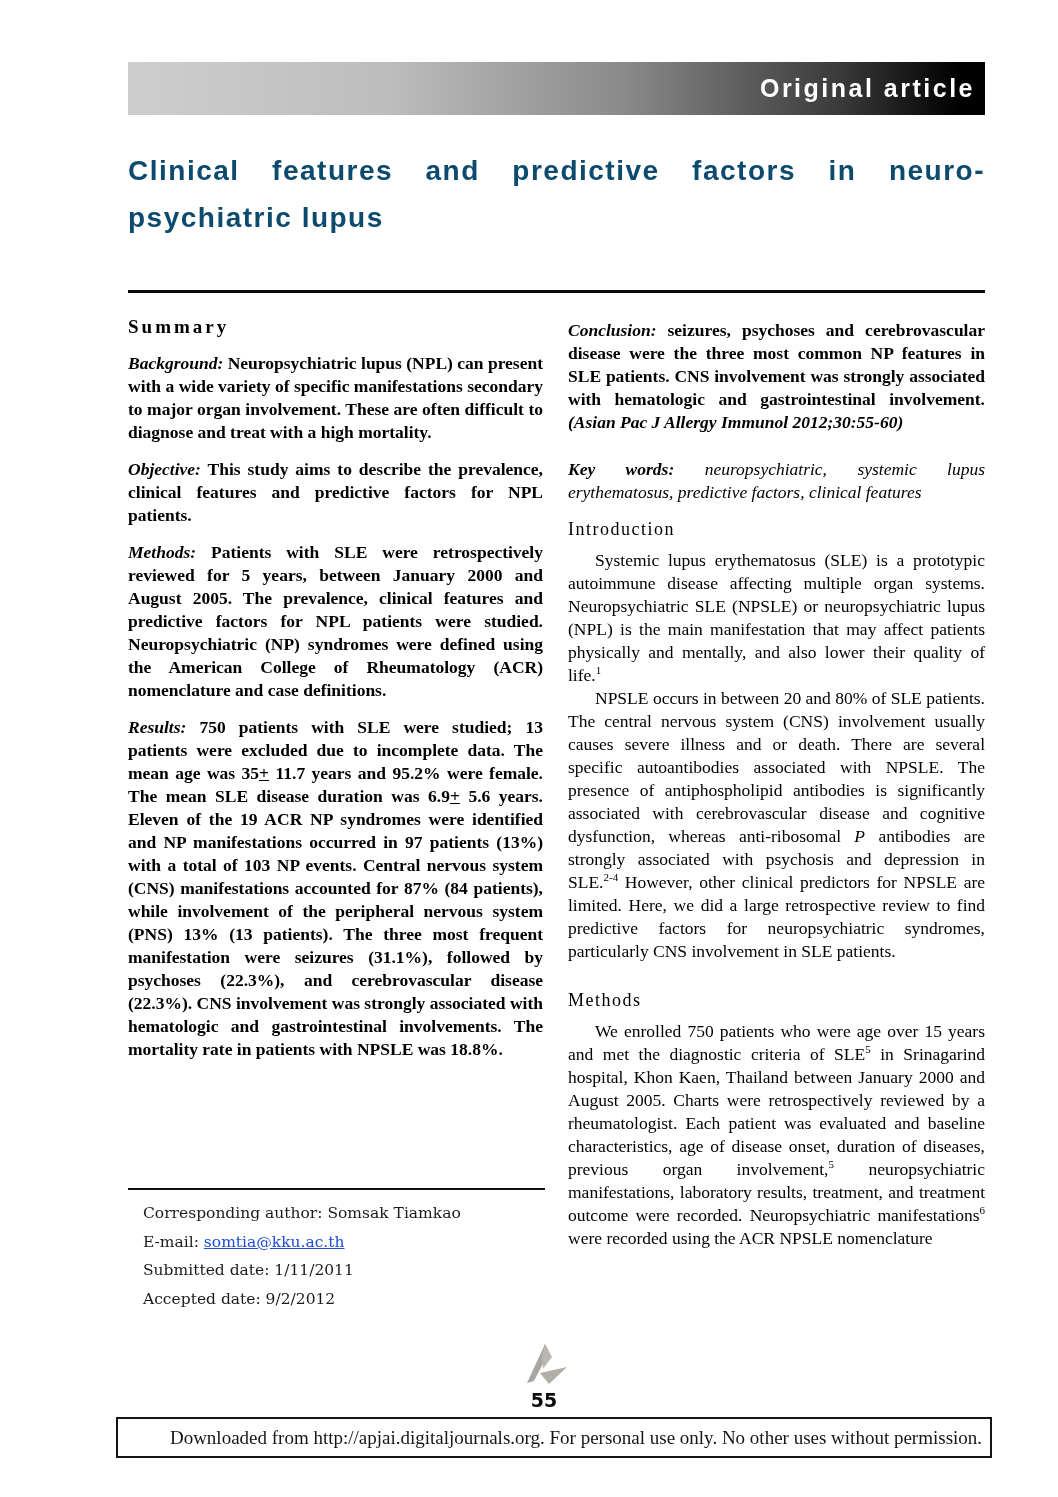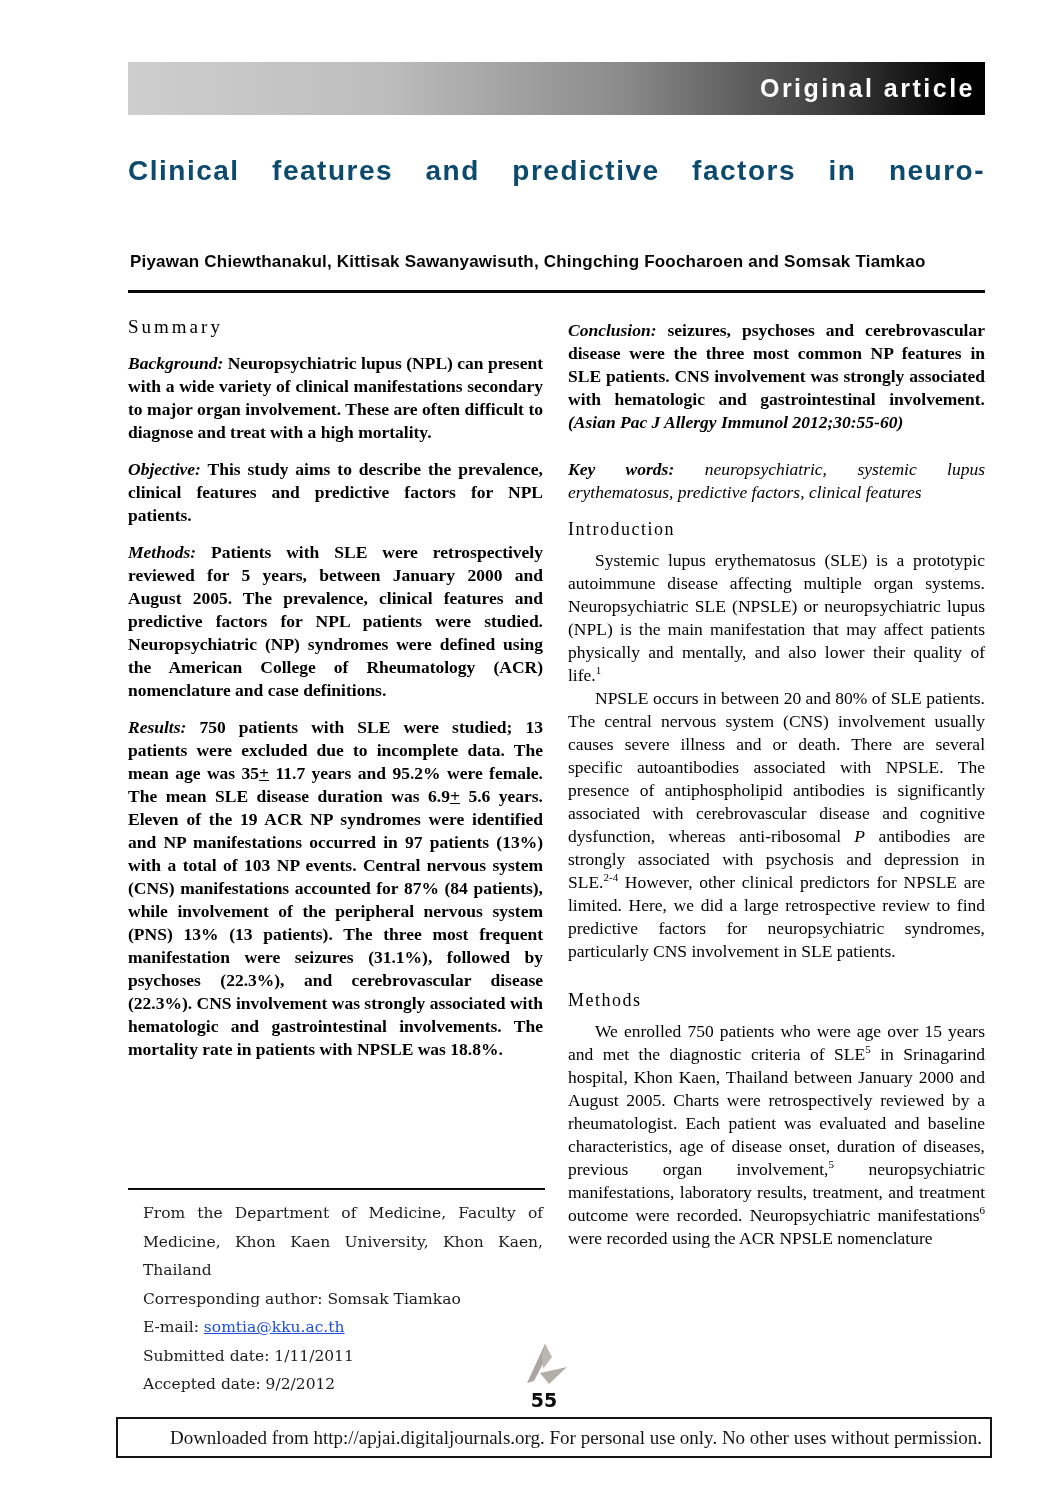--- a/index.html
+++ b/index.html
@@ -32,21 +32,21 @@
     font-family:"Liberation Sans", sans-serif; font-weight:bold;
     font-size:17px; letter-spacing:0.2px; color:#070707;
   }
   .rule-main { position:absolute; left:128px; top:290px; width:857px; height:3px; background:#0a0a0a; }
 
   
   .col { position:absolute; top:315px; font-size:17.5px; line-height:23px; text-align:justify; }
   .col-left  { left:128px; width:415px; }
   .col-right { left:568px; width:417px; }
 
-  .h-summary { font-size:19px; letter-spacing:3px; margin:0 0 14px; font-weight:normal; }
+  .h-summary { font-size:19px; letter-spacing:3px; margin:0 0 14px; font-weight:bold; }
   .h-sec     { font-size:18px; letter-spacing:1.5px; margin:0 0 8px; font-weight:normal; }
   .h-methods { margin-top:26px; }
 
   .sum-p { font-weight:bold; margin:0 0 14px; }
   .lead  { font-style:italic; }
   .underplus { text-decoration:underline; }
 
   .conclusion-p { font-weight:bold; margin:4px 0 24px; }
   .citation { font-style:italic; }
   .keywords-p { margin:0 0 14px; font-weight:bold; }
@@ -86,30 +86,30 @@
 <body>
 
 <div class="page">
 
   <div class="banner">
     <span class="banner-label">Original article</span>
   </div>
 
   <div class="title">
     <div class="title-l1">Clinical features and predictive factors in neuro-</div>
+    <div class="title-l2">psychiatric lupus</div>
   </div>
 
-  <div class="authors">Piyawan Chiewthanakul, Kittisak Sawanyawisuth, Chingching Foocharoen and Somsak Tiamkao</div>
 
   <div class="rule-main"></div>
 
   <div class="col col-left">
     <h2 class="h-summary">Summary</h2>
 
-    <p class="sum-p"><span class="lead">Background:</span><span> Neuropsychiatric lupus (NPL) can present with a wide variety of clinical manifestations secondary to major organ involvement. These are often difficult to diagnose and treat with a high mortality.</span></p>
+    <p class="sum-p"><span class="lead">Background:</span><span> Neuropsychiatric lupus (NPL) can present with a wide variety of specific manifestations secondary to major organ involvement. These are often difficult to diagnose and treat with a high mortality.</span></p>
 
     <p class="sum-p"><span class="lead">Objective:</span><span> This study aims to describe the prevalence, clinical features and predictive factors for NPL patients.</span></p>
 
     <p class="sum-p"><span class="lead">Methods:</span><span> Patients with SLE were retrospectively reviewed for 5 years, between January 2000 and August 2005. The prevalence, clinical features and predictive factors for NPL patients were studied. Neuropsychiatric (NP) syndromes were defined using the American College of Rheumatology (ACR) nomenclature and case definitions.</span></p>
 
     <p class="sum-p"><span class="lead">Results:</span><span> 750 patients with SLE were studied; 13 patients were excluded due to incomplete data. The mean age was 35</span><span class="underplus">+</span><span> 11.7 years and 95.2% were female. The mean SLE disease duration was 6.9</span><span class="underplus">+</span><span> 5.6 years. Eleven of the 19 ACR NP syndromes were identified and NP manifestations occurred in 97 patients (13%) with a total of 103 NP events. Central nervous system (CNS) manifestations accounted for 87% (84 patients), while involvement of the peripheral nervous system (PNS) 13% (13 patients). The three most frequent manifestation were seizures (31.1%), followed by psychoses (22.3%), and cerebrovascular disease (22.3%). CNS involvement was strongly associated with hematologic and gastrointestinal involvements. The mortality rate in patients with NPSLE was 18.8%.</span></p>
   </div>
 
   <div class="col col-right">
     <p class="conclusion-p"><span class="lead">Conclusion:</span><span> seizures, psychoses and cerebrovascular disease were the three most common NP features in SLE patients. CNS involvement was strongly associated with hematologic and gastrointestinal involvement. </span><span class="citation">(Asian Pac J Allergy Immunol 2012;30:55-60)</span></p>
@@ -123,21 +123,20 @@
     <p class="body-p"><span>NPSLE occurs in between 20 and 80% of SLE patients. The central nervous system (CNS) involvement usually causes severe illness and or death. There are several specific autoantibodies associated with NPSLE. The presence of antiphospholipid antibodies is significantly associated with cerebrovascular disease and cognitive dysfunction, whereas anti-ribosomal </span><i>P</i><span> antibodies are strongly associated with psychosis and depression in SLE.</span><sup>2-4</sup><span> However, other clinical predictors for NPSLE are limited. Here, we did a large retrospective review to find predictive factors for neuropsychiatric syndromes, particularly CNS involvement in SLE patients.</span></p>
 
     <h2 class="h-sec h-methods">Methods</h2>
 
     <p class="body-p"><span>We enrolled 750 patients who were age over 15 years and met the diagnostic criteria of SLE</span><sup>5</sup><span> in Srinagarind hospital, Khon Kaen, Thailand between January 2000 and August 2005. Charts were retrospectively reviewed by a rheumatologist. Each patient was evaluated and baseline characteristics, age of disease onset, duration of diseases, previous organ involvement,</span><sup>5</sup><span> neuropsychiatric manifestations, laboratory results, treatment, and treatment outcome were recorded. Neuropsychiatric manifestations</span><sup>6</sup><span> were recorded using the ACR NPSLE nomenclature</span></p>
   </div>
 
   <div class="footnote">
     <div class="fn-rule"></div>
     <div class="fn-body">
-      <div class="fn-line1">From the Department of Medicine, Faculty of Medicine, Khon Kaen University, Khon Kaen, Thailand</div>
       <div>Corresponding author: Somsak Tiamkao</div>
       <div><span>E-mail: </span><span class="email-link">somtia@kku.ac.th</span></div>
       <div>Submitted date: 1/11/2011</div>
       <div>Accepted date: 9/2/2012</div>
     </div>
   </div>
 
   <div class="colophon">
     <svg class="logo" width="52" height="46" viewBox="0 0 52 46">
       <polygon points="27,2 9,41 16,39 31,10" fill="#aaa69f"></polygon>

